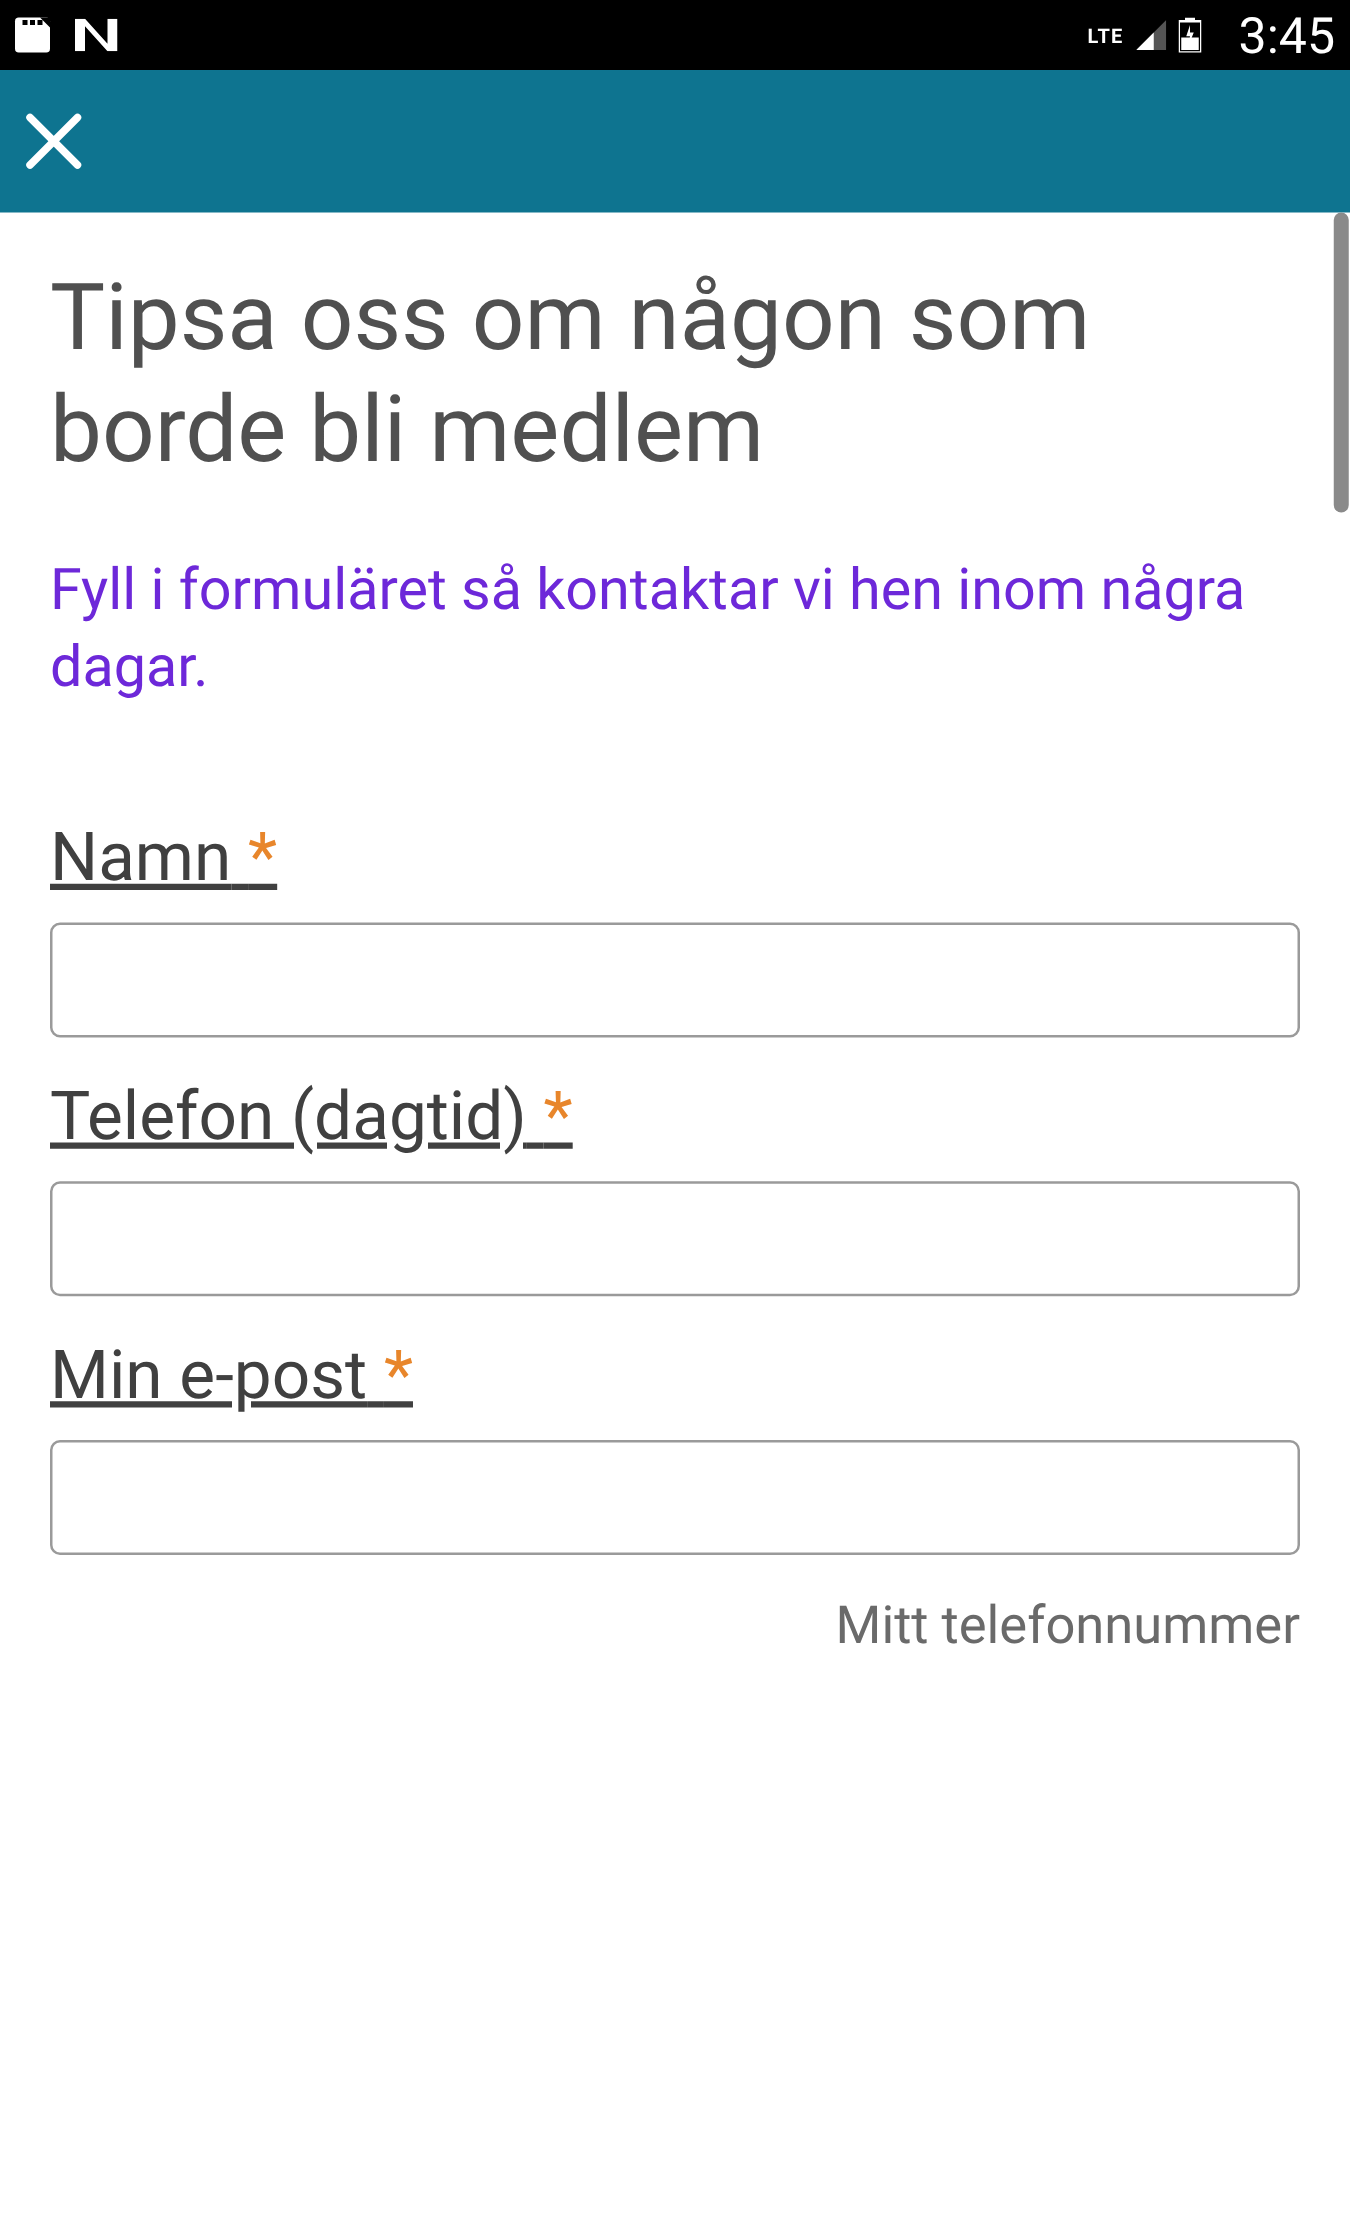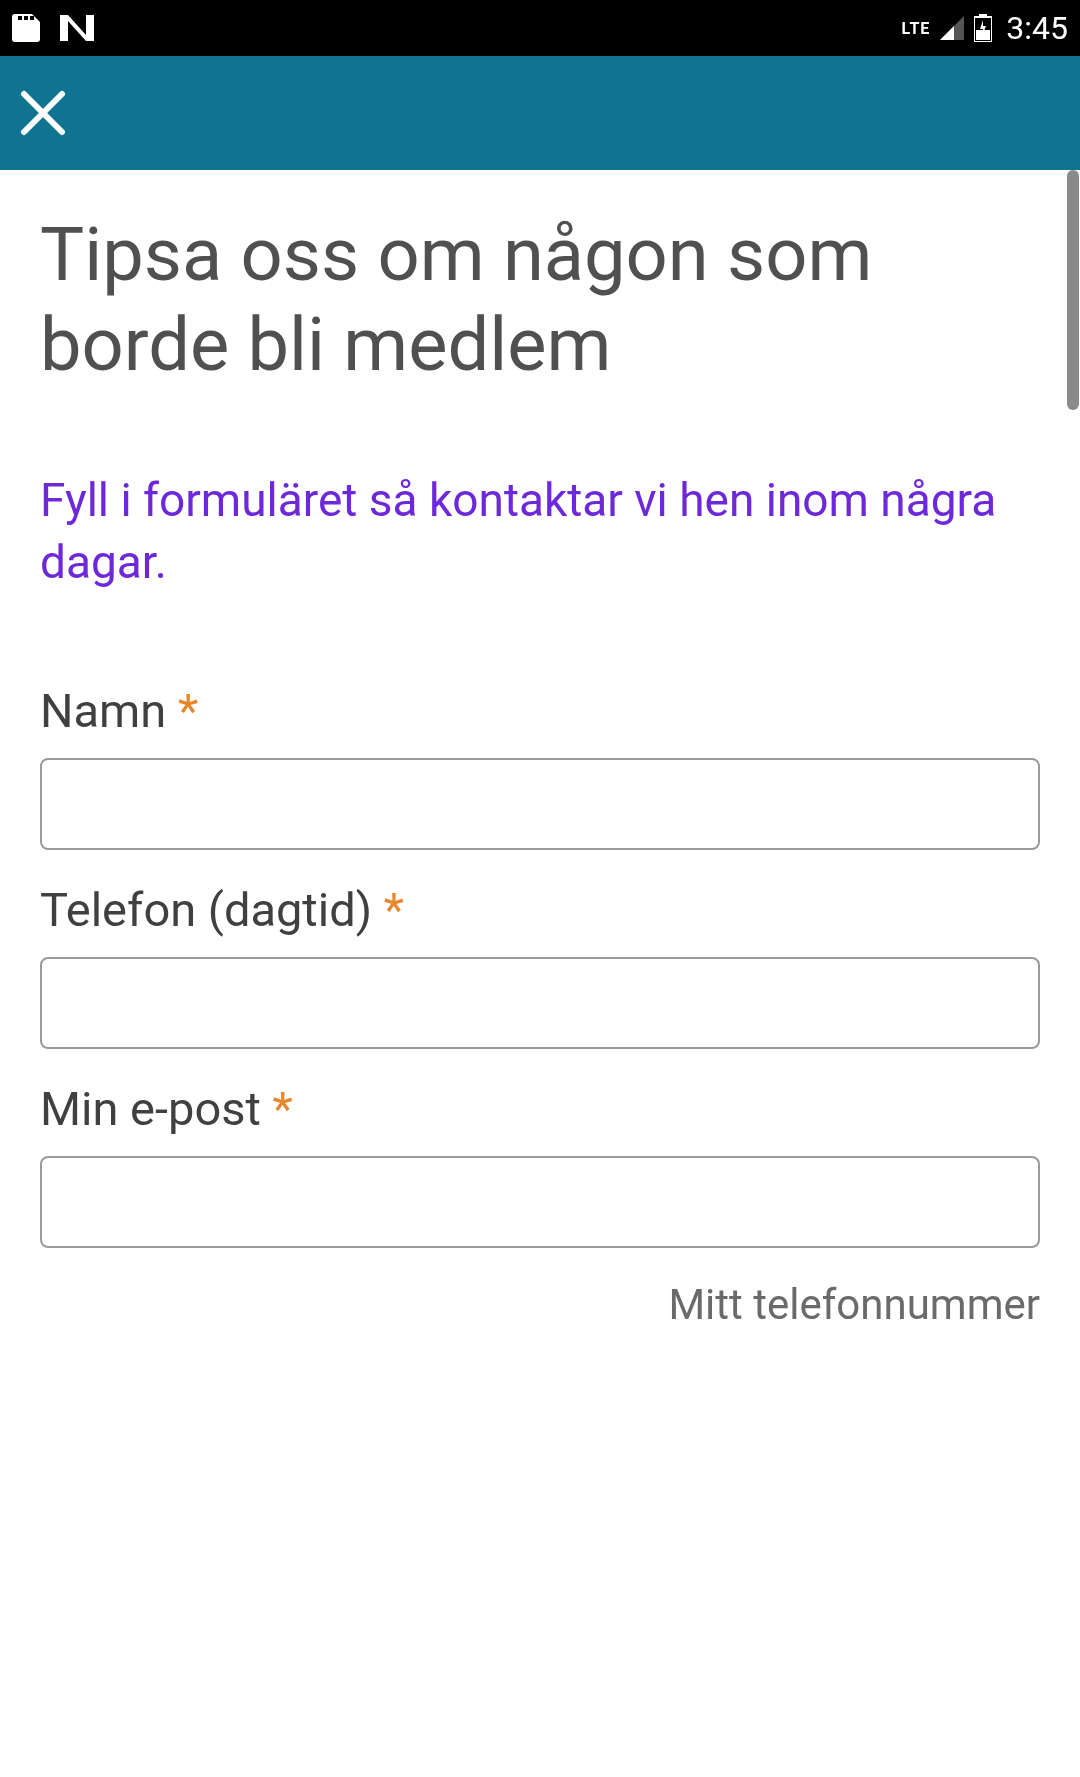--- a/index.html
+++ b/index.html
@@ -75,23 +75,23 @@
     }
     .signal-icon {
       width: 24px;
       height: 24px;
     }
     .battery-icon {
       width: 18px;
       height: 28px;
     }
     .time {
-      font-size: 32px;
+      font-size: 40px;
       font-weight: 400;
-      margin-left: 4px;
+      margin-left: 20px;
     }
     .app-bar {
       height: 114px;
       background: #0e7490;
       display: flex;
       align-items: center;
       padding: 0 18px;
     }
     .close-btn {
       width: 50px;
@@ -102,37 +102,38 @@
       cursor: pointer;
     }
     .content {
       padding: 40px 40px 0 40px;
     }
     .title {
       font-size: 74px;
       font-weight: 400;
       color: #505050;
       line-height: 1.22;
-      margin-bottom: 78px;
+      margin-bottom: 50px;
     }
     .subtitle {
       font-size: 46px;
       font-weight: 400;
       color: #6d28d9;
       line-height: 1.35;
       margin-bottom: 90px;
     }
     .form-group {
       margin-bottom: 32px;
     }
     .form-label {
       display: block;
-      font-size: 47px;
+      font-size: 54px;
       color: #404040;
       margin-bottom: 20px;
+      text-decoration: underline;
     }
     .required {
       color: #e8862b;
     }
     .form-input {
       width: 100%;
       height: 92px;
       border: 2px solid #9a9a9a;
       border-radius: 8px;
       font-size: 36px;

